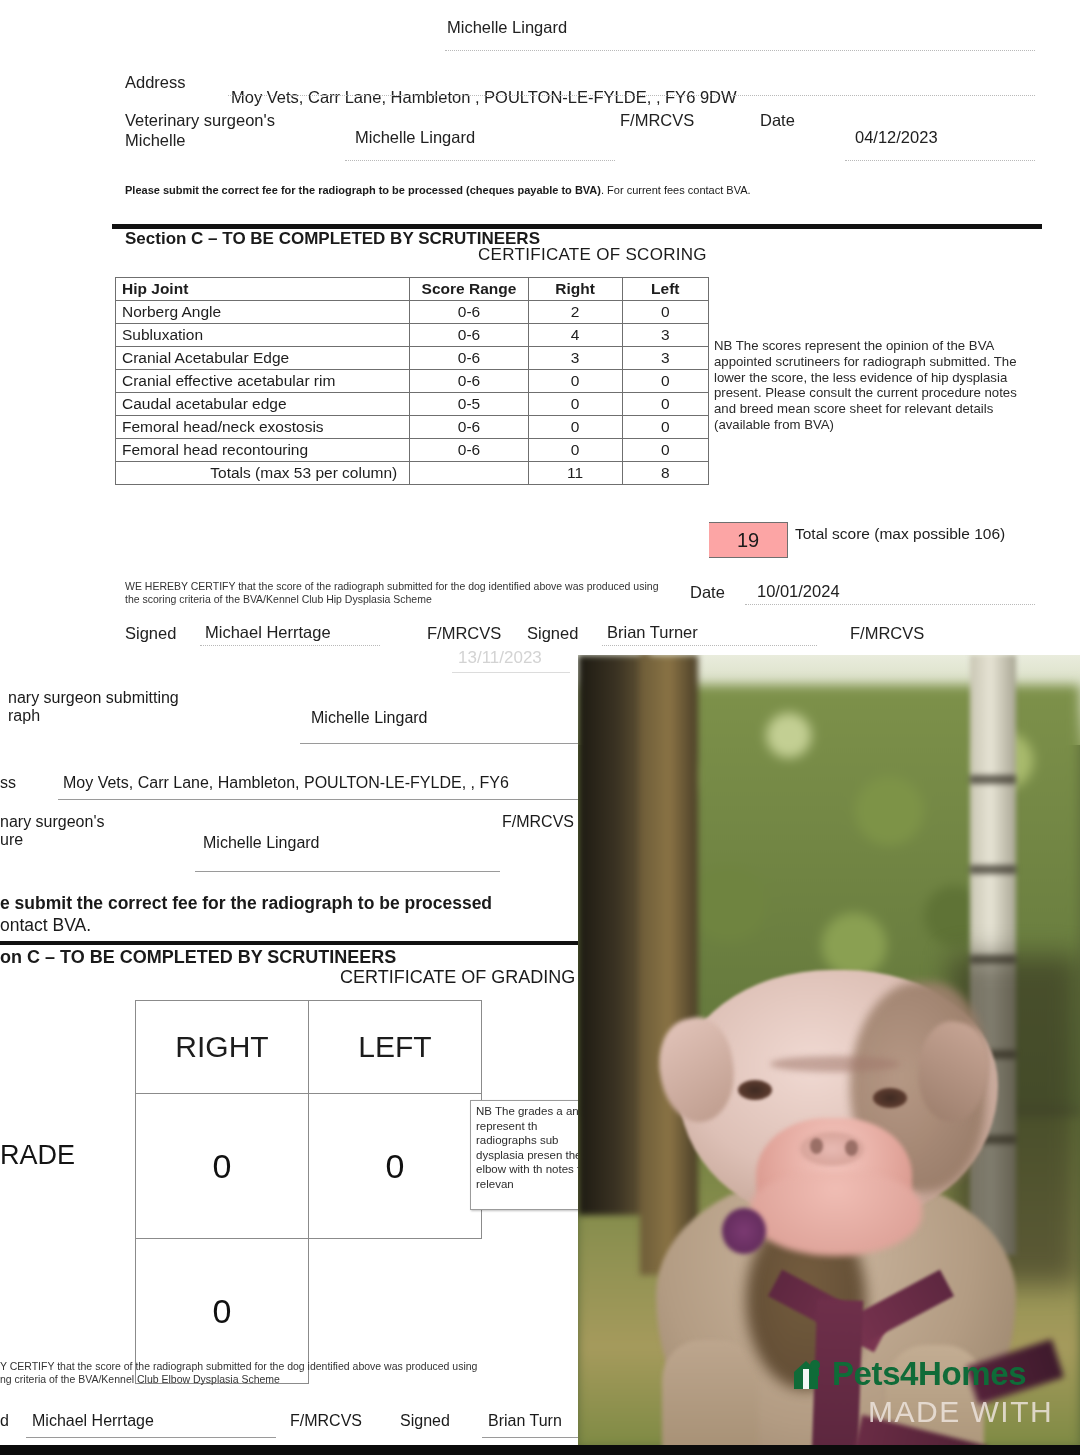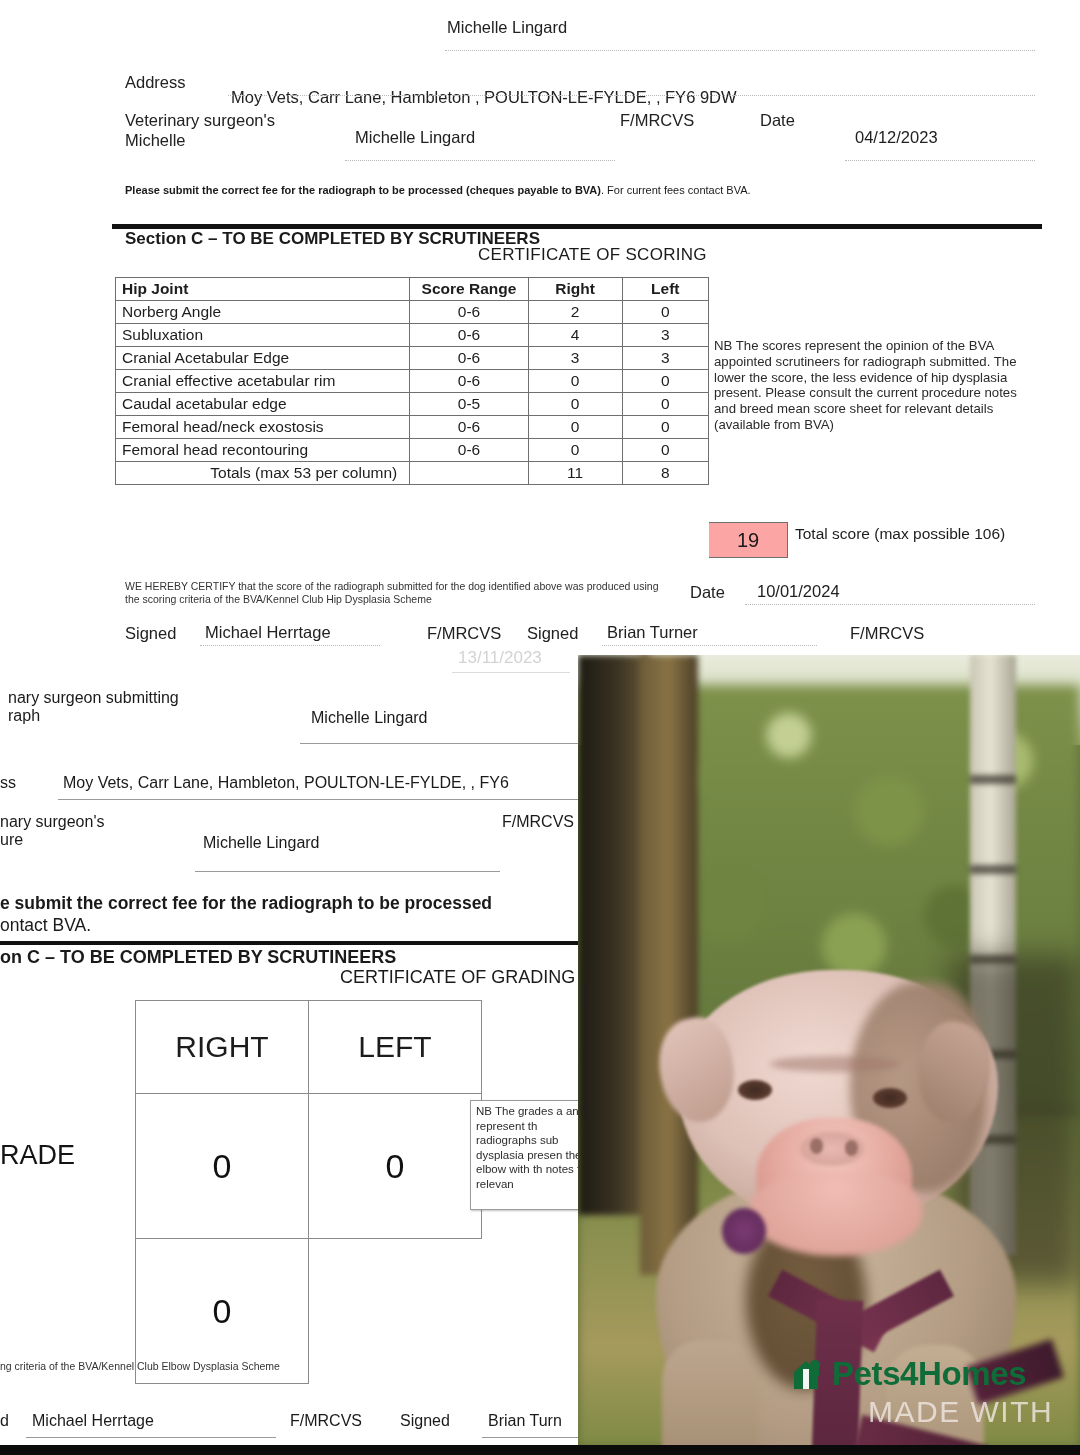--- a/index.html
+++ b/index.html
@@ -332,20 +332,21 @@
           <span style="display:block">GRADE</span>
           <small>(max possible 3)</small>
         </td>
         <td class="vcell">0</td>
         <td class="blank"></td>
       </tr>
     </tbody>
       </table>
 
     <div class="d2 tiny" style="left:0px;top:705px;width:570px;">
+      <div>Y CERTIFY that the score of the radiograph submitted for the dog identified above was produced using</div>
       <div>ng criteria of the BVA/Kennel Club Elbow Dysplasia Scheme</div>
     </div>
 
     <div class="d2 lbl2" style="left:0px;top:757px;">d</div>
     <div class="d2 val2" style="left:32px;top:757px;">Michael Herrtage</div>
     <div class="d2 gline" style="left:26px;top:782px;width:250px;"></div>
     <div class="d2 lbl2" style="left:290px;top:757px;">F/MRCVS</div>
     <div class="d2 lbl2" style="left:400px;top:757px;">Signed</div>
     <div class="d2 val2" style="left:488px;top:757px;">Brian Turn</div>
     <div class="d2 gline" style="left:482px;top:782px;width:100px;"></div>

